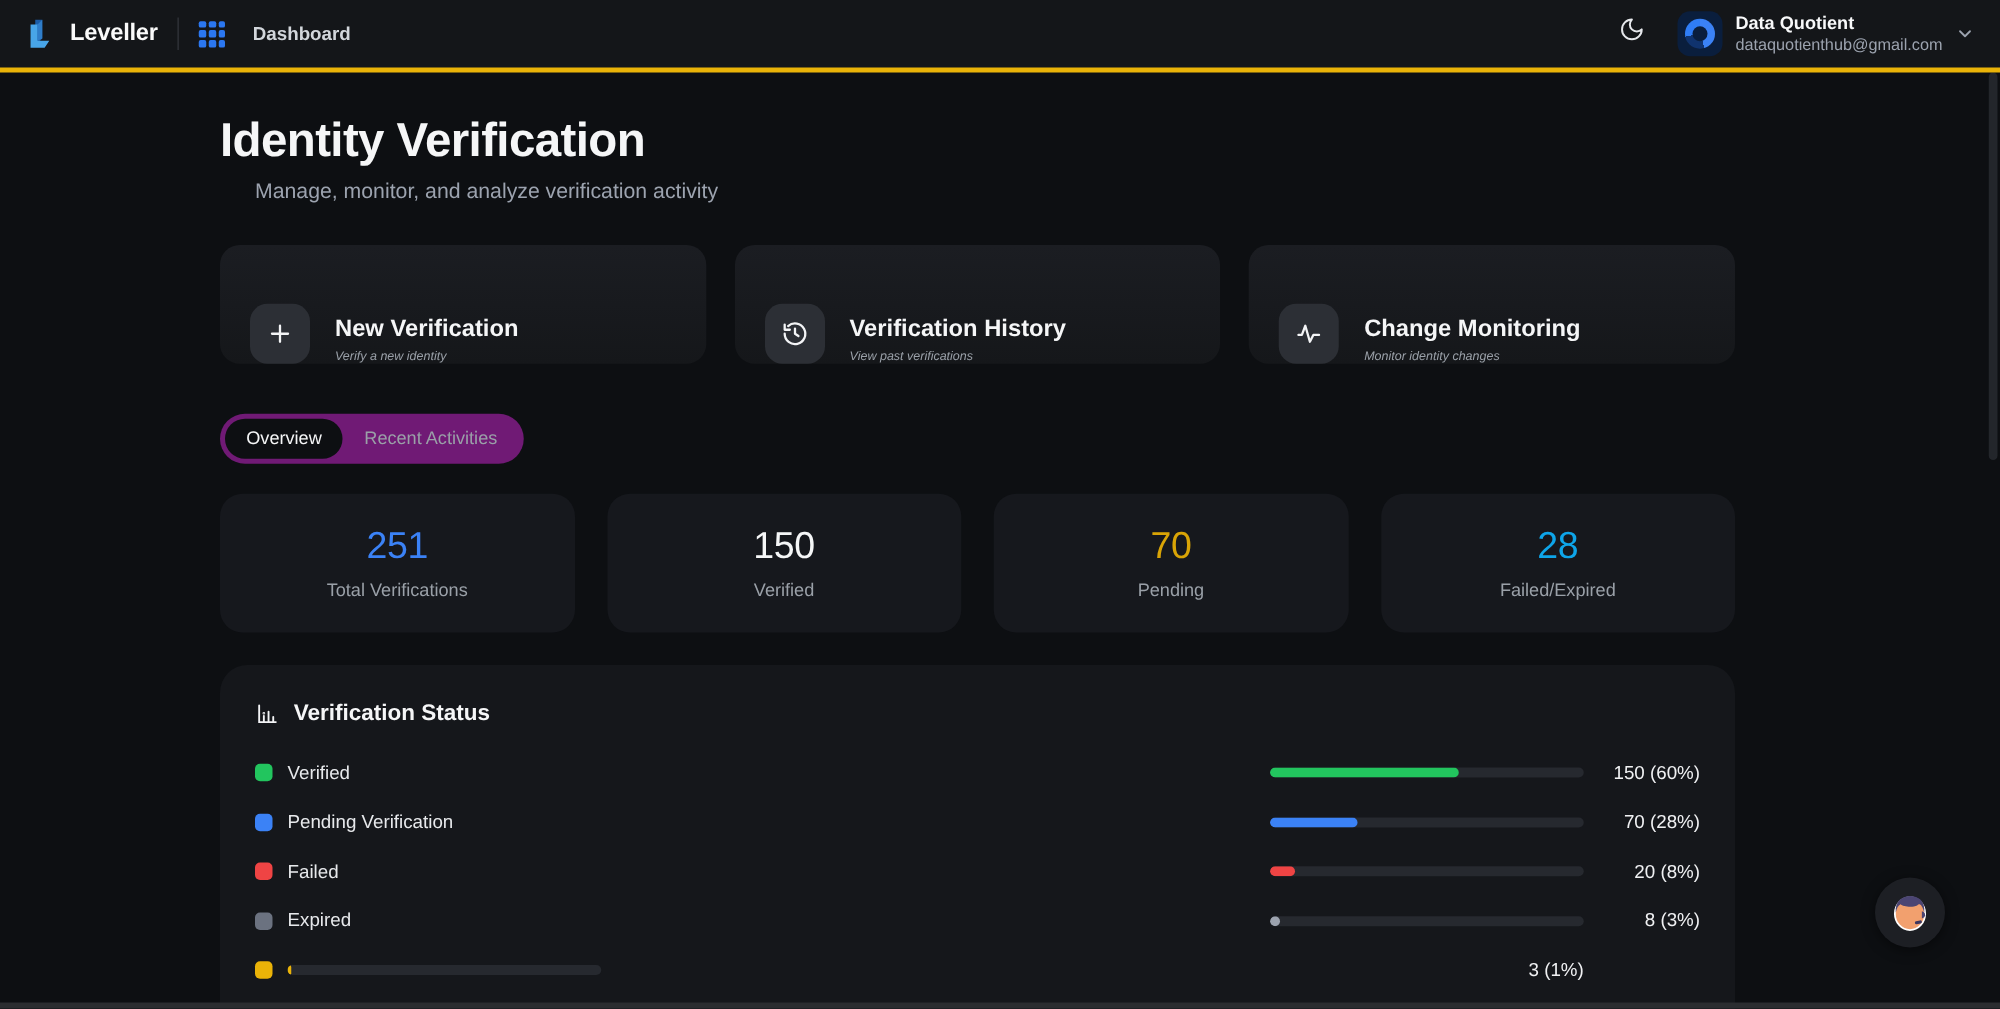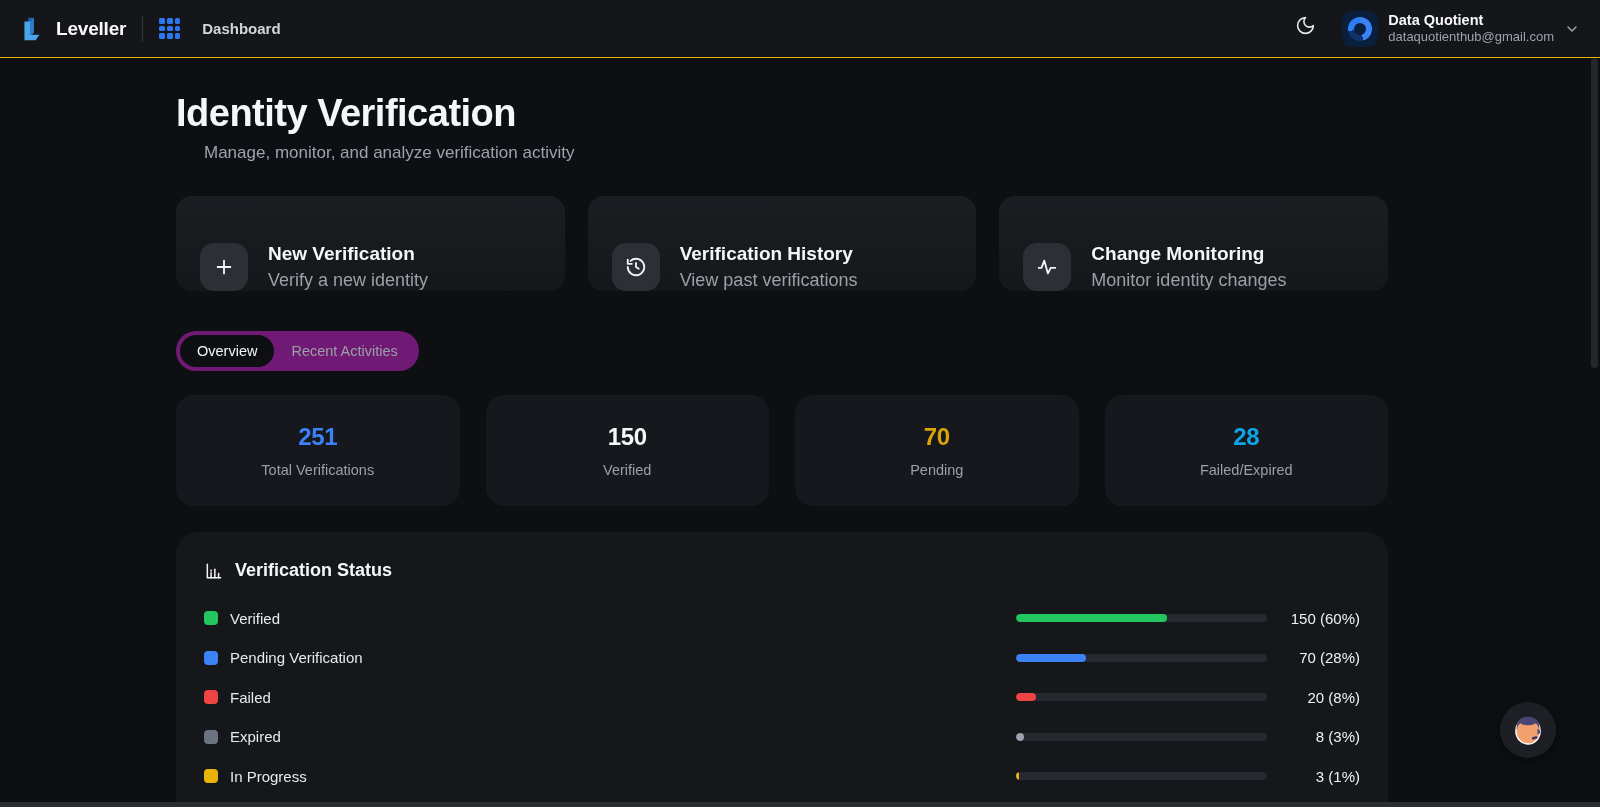--- a/index.html
+++ b/index.html
@@ -6,21 +6,21 @@
   html,body { width:1600px; height:807px; overflow:hidden; }
   body {
     background:#0d0f12;
     font-family:"Liberation Sans","DejaVu Sans",sans-serif;
     color:#f3f4f6;
     position:relative;
   }
 
   
   .navbar {
-    height:58px; background:#141619; border-bottom:1px solid #eab308;
+    height:58px; background:#141619; border-bottom:4px solid #eab308;
     display:flex; align-items:center; justify-content:space-between;
     padding:0 20px 0 16px; position:relative; z-index:5;
   }
   .nav-left { display:flex; align-items:center; gap:16px; }
   .brand { display:flex; align-items:center; gap:10px; cursor:pointer; }
   .brand-name { font-size:19px; font-weight:700; color:#fafafa; letter-spacing:-0.2px; }
   .nav-divider { width:1px; height:26px; background:#33363c; }
   .grid-icon { width:21px; height:21px; display:grid; grid-template-columns:repeat(3,1fr); gap:2px; cursor:pointer; }
   .grid-icon span { background:#2b77f0; border-radius:1.5px; }
   .nav-link { font-size:15px; color:#d2d6db; font-weight:700; cursor:pointer; margin-left:6px; }
@@ -51,38 +51,38 @@
   .action-card {
     flex:1; height:95px; border-radius:16px; cursor:pointer;
     background:linear-gradient(180deg,#1b1d22 0%, #15171a 100%);
     display:flex; align-items:flex-end; gap:20px; padding:0 24px;
   }
   .action-icon {
     width:48px; height:48px; border-radius:14px; background:#2c2f35;
     display:flex; align-items:center; justify-content:center; flex-shrink:0;
   }
   .action-title { font-size:19px; font-weight:700; color:#f5f6f7; }
-  .action-sub { font-size:18px; color:#9aa0a8; margin-top:5px; }
+  .action-sub { font-size:10px; color:#9aa0a8; margin-top:5px;font-style:italic; }
 
   
   .tabs {
     display:inline-flex; align-items:center; margin-top:40px;
     background:#701a75; border-radius:999px; padding:4px;
   }
   .tab { border:none; background:none; font-family:inherit; cursor:pointer;
     font-size:14.5px; color:#9aa0a8; padding:8px 17px; border-radius:999px; }
   .tab.active { background:#0d0f12; color:#f5f6f7; font-weight:500; }
 
   
   .stats { display:flex; gap:26px; margin-top:24px; }
   .stat-card {
     flex:1; height:111px; border-radius:18px; background:#16181d;
     display:flex; flex-direction:column; align-items:center; justify-content:center; gap:11px;
   }
-  .stat-value { font-size:24px; font-weight:700; letter-spacing:-0.3px; }
+  .stat-value { font-size:30px; font-weight:400; letter-spacing:-0.3px; }
   .stat-label { font-size:14.5px; color:#9aa0a8; }
 
   
   .status-card {
     margin-top:26px; border-radius:22px; background:#15171b;
     padding:28px 28px 34px 28px; height:300px;
   }
   .status-head { display:flex; align-items:center; gap:11px; margin-bottom:28px; }
   .status-title { font-size:18px; font-weight:700; color:#f5f6f7; }
   .status-row {
@@ -286,21 +286,20 @@
       <span class="sq" style="background: rgb(107, 114, 128);"></span>
       <span class="status-label">Expired</span>
       <div class="track">
           <div class="fill" style="width: 3%; background: rgb(156, 163, 175);"></div>
         </div>
       <span class="status-value">8 (3%)</span>
     </div>
 
     <div class="status-row">
       <span class="sq" style="background: rgb(234, 179, 8);"></span>
-      <span class="status-label">In Progress</span>
       <div class="track">
           <div class="fill" style="width: 1%; background: rgb(234, 179, 8);"></div>
         </div>
       <span class="status-value">3 (1%)</span>
     </div>
   </section>
 </main>
 
 <button class="chat-btn">
   <span>

